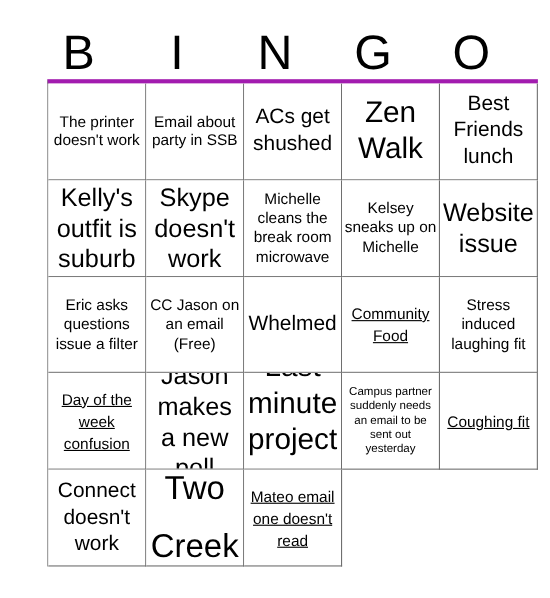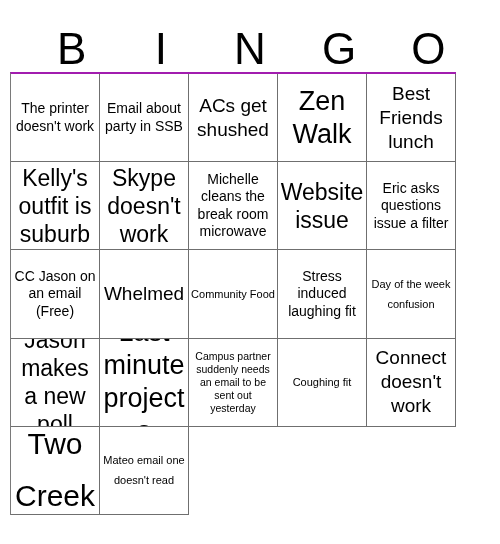--- a/index.html
+++ b/index.html
@@ -41,28 +41,28 @@
     line-height: 46px;
     font-weight: normal;
     letter-spacing: 0px;
     color: #000000;
     user-select: none;
   }
 
   
   .bingo-grid {
     position: absolute;
-    left: 10px;
+    left: 43px;
     top: 72px;
     width: 446px;
     height: 443px;
     display: grid;
     grid-template-columns: repeat(5, 1fr);
     grid-template-rows: repeat(5, 1fr);
-    border-top: 2px solid #a21caf;
+    border-top: 4px solid #a21caf;
     border-left: 1px solid #7a7a7a;
     box-sizing: border-box;
     background: #ffffff;
   }
   .bingo-cell {
     border-right: 1px solid #6f6f6f;
     border-bottom: 1px solid #6f6f6f;
     box-sizing: border-box;
     display: flex;
     align-items: center;
@@ -76,21 +76,21 @@
     display: block;
     width: 100%;
     text-align: center;
     word-wrap: break-word;
     color: #000000;
   }
 
   
   .size-xs .cell-text { font-size: 10.5px; line-height: 13px; }
   .size-s  .cell-text { font-size: 14px;   line-height: 17.5px; }
-  .size-m  .cell-text { font-size: 11px;   line-height: 20px; }
+  .size-m  .cell-text { font-size: 14px;   line-height: 20px; text-decoration: underline; }
   .size-l  .cell-text { font-size: 19px;   line-height: 24px; }
   .size-xl .cell-text { font-size: 23px;   line-height: 28px; }
   .size-xxl .cell-text { font-size: 27px;  line-height: 33px; }
   .size-xxxl .cell-text { font-size: 30px; line-height: 52px; }
 </style>
 </head>
 <body>
 
 <div id="bingo-card">
 
@@ -119,20 +119,23 @@
         <span class="cell-text">Best Friends lunch</span>
       </div>
       <div class="bingo-cell size-xl">
         <span class="cell-text">Kelly's outfit is suburb</span>
       </div>
       <div class="bingo-cell size-xl">
         <span class="cell-text">Skype doesn't work</span>
       </div>
       <div class="bingo-cell size-s">
         <span class="cell-text">Michelle cleans the break room microwave</span>
+      </div>
+      <div class="bingo-cell size-s">
+        <span class="cell-text">Kelsey sneaks up on Michelle</span>
       </div>
       <div class="bingo-cell size-xl">
         <span class="cell-text">Website issue</span>
       </div>
       <div class="bingo-cell size-s">
         <span class="cell-text">Eric asks questions issue a filter</span>
       </div>
       <div class="bingo-cell size-s">
         <span class="cell-text">CC Jason on an email (Free)</span>
       </div>

